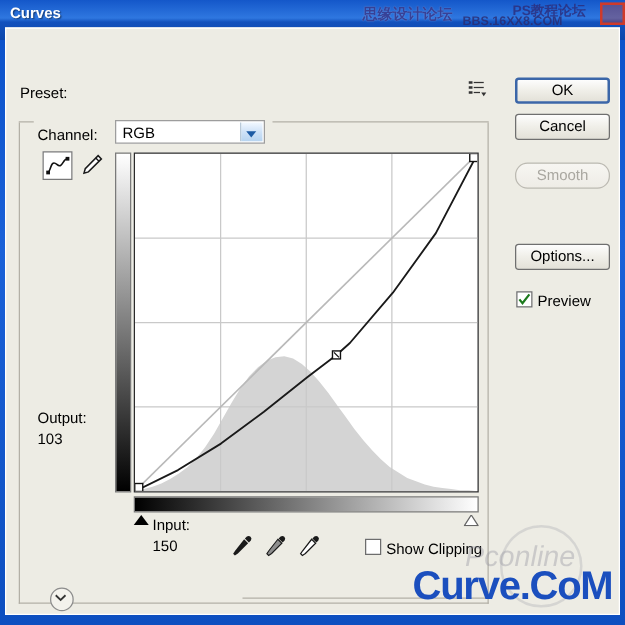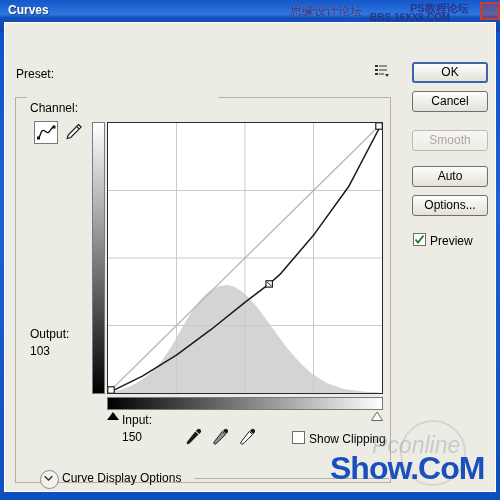--- a/index.html
+++ b/index.html
@@ -87,21 +87,21 @@
   
   .btn{position:absolute;left:408px;width:76px;height:21px;box-sizing:border-box;
        background:linear-gradient(to bottom,#fdfdfd,#f0efe9 48%,#e3e1d8);
        border:1px solid #6f6f6f;border-radius:3px;
        font-size:12px;color:#000;text-align:center;line-height:19px;cursor:pointer;}
   .btn.default{border:2px solid #3b66a8;line-height:17px;}
   .btn.disabled{color:#a9a7a0;border-color:#bcbab2;
        background:linear-gradient(to bottom,#f7f6f2,#eeece6);cursor:default;}
   #btn-ok{top:40px;}
   #btn-cancel{top:69px;}
-  #btn-smooth{top:108px;}
+  #btn-smooth{top:108px;border-radius:10px;}
   #btn-auto{top:144px;}
   #btn-options{top:173px;}
   #preview-box{position:absolute;left:409px;top:211px;width:13px;height:13px;
                background:#fff;border:1px solid #6d6d6d;box-sizing:border-box;}
   #preview-label{left:426px;top:212px;}
 
   
   .wm{position:absolute;pointer-events:none;}
   #wm-top1{left:290px;top:3px;font-size:12px;font-weight:bold;color:#3a3a8c;
            text-shadow:0 0 1px rgba(255,255,255,.4);opacity:.85;}
@@ -145,20 +145,24 @@
           <path d="M11 11 l4 0 l-2 3 z" fill="#333"></path>
         </svg>
       </div>
 
       <div class="groupbox">
         <div class="gb-top-left"></div>
           <div class="gb-top-right"></div>
       </div>
 
       <div class="lbl" id="channel-label">Channel:</div>
+      <div class="combo" id="channel-combo">
+        <span class="val">RGB</span>
+        <span class="arrowbox"></span>
+      </div>
 
       <div class="toolbtn" id="curve-tool">
         <svg width="22" height="21" viewBox="0 0 22 21">
           <path d="M3 16 C6 16 5 5 10.5 9.5 C15 13.5 15 5 19 5" stroke="#111" stroke-width="1.3" fill="none"></path>
           <rect x="2" y="14.5" width="3" height="3" fill="#111"></rect>
           <rect x="17.5" y="3.5" width="3" height="3" fill="#111"></rect>
         </svg>
       </div>
       <div class="toolbtn" id="pencil-tool">
         <svg width="22" height="21" viewBox="0 0 22 21">
@@ -223,34 +227,32 @@
       </div>
 
       <div id="show-clipping-box"></div>
       <div class="lbl" id="show-clipping-label">Show Clipping</div>
 
       <div id="cdo-chevron">
         <svg width="15" height="15" viewBox="0 0 15 15">
           <path d="M3.6 5.2 L7.5 9 L11.4 5.2" stroke="#333" stroke-width="1.4" fill="none"></path>
         </svg>
       </div>
-      <div class="lbl" id="cdo-label">Curve Display Options</div>
       <div id="cdo-rule"></div>
 
       <div class="btn default" id="btn-ok">OK</div>
       <div class="btn" id="btn-cancel">Cancel</div>
       <div class="btn disabled" id="btn-smooth">Smooth</div>
-      <div class="btn" id="btn-auto">Auto</div>
       <div class="btn" id="btn-options">Options...</div>
 
       <div id="preview-box">
         <svg width="11" height="11" viewBox="0 0 11 11" style="position:absolute;left:0;top:0;">
           <path d="M1.5 5.5 L4 8.5 L9.5 1.5" stroke="#1d7a1d" stroke-width="1.8" fill="none"></path>
         </svg>
       </div>
       <div class="lbl" id="preview-label">Preview</div>
     </div>
 
     <div class="wm" id="wm-circle"></div>
     <div class="wm" id="wm-pconline">Pconline</div>
-    <div class="wm" id="wm-bottom">Show.CoM</div>
+    <div class="wm" id="wm-bottom">Curve.CoM</div>
   </div>
 </div>
 
 </body></html>

